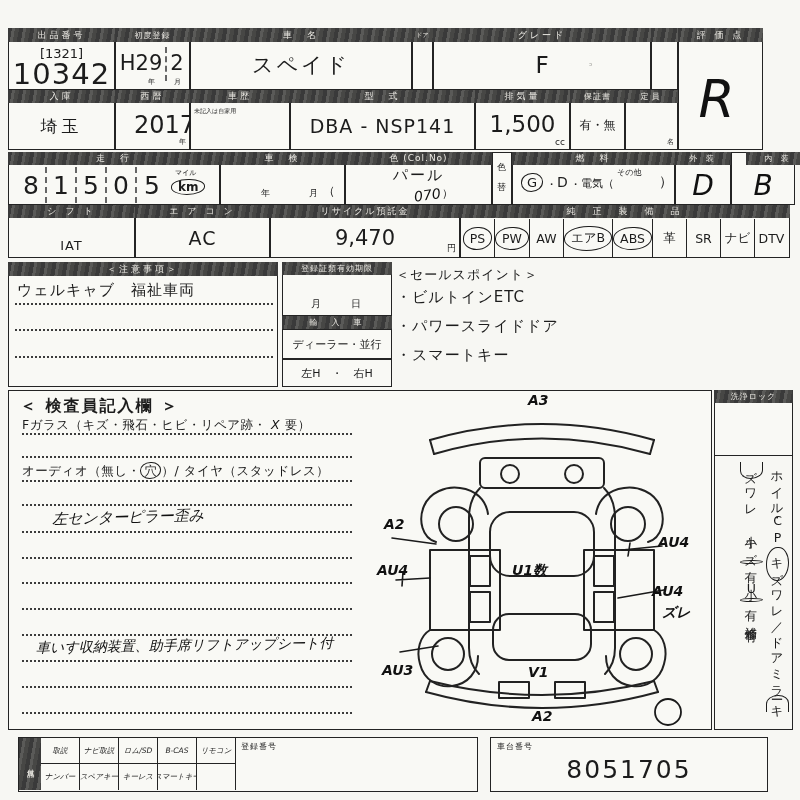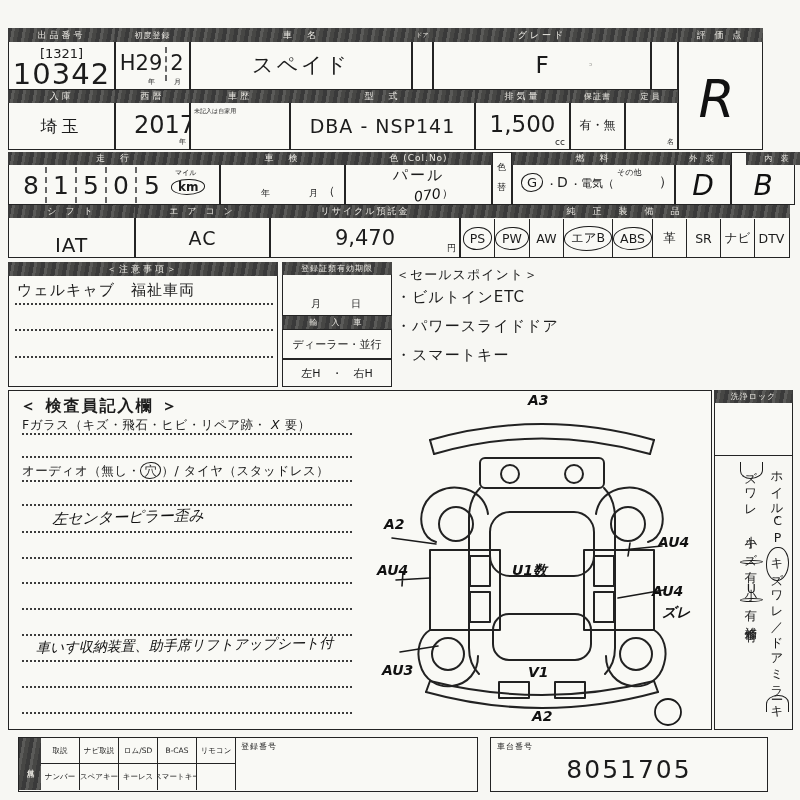--- a/index.html
+++ b/index.html
@@ -15,21 +15,21 @@
   .dots { position:absolute; border-bottom:2.2px dotted #3c3c3c; }
   .unit { position:absolute; font-size:9px; color:#222; }
   .tiny { font-size:7px; }
   .digits { display:flex; height:100%; align-items:stretch; }
   .digit { width:30px; display:flex; align-items:center; justify-content:center; font-size:25px; border-right:2px dashed #666; }
   .digit:last-child { border-right:none; }
   .equip-row { display:flex; align-items:stretch; }
   .equip-cell { flex:1; border-left:1.6px solid #242424; display:flex; align-items:center; justify-content:center; font-size:12.5px; white-space:nowrap; }
   .equip-cell:first-child { border-left:none; }
   .equip-cell .circ { padding:3px 6px; }
-  .acc-cell { width:39px; border-right:1.6px solid #242424; display:flex; align-items:center; justify-content:center; font-size:7.5px; white-space:nowrap; overflow:hidden; }
+  .acc-cell { width:39px; border-right:1.6px solid #242424; display:flex; align-items:center; justify-content:center; font-size:7.5px; white-space:nowrap; overflow:hidden;font-style:italic; }
   .sp-item { display:block; font-size:15px; margin-bottom:10px; letter-spacing:1px; }
   .insp-line { position:absolute; font-size:12.5px; letter-spacing:.5px; white-space:nowrap; }
   .anno { position:absolute; font-size:14px; font-weight:bold; white-space:nowrap; }
   .vtext { writing-mode:vertical-rl; text-orientation:upright; font-size:12.5px; letter-spacing:2px; line-height:2.1; }
   .pencil { position:absolute; color:#9a9a96; }
   svg { position:absolute; }
 </style>
 </head>
 <body>
 
@@ -168,21 +168,21 @@
   <div class="cell" style="left:675px;top:152px;width:56px;height:53px;">
     <div class="val hw" style="left:0;top:13px;width:100%;height:38px;font-size:28px;">D</div>
   </div>
   <div class="hd" style="left:746px;top:152px;width:64px;height:13px;font-size:8px;">内 装</div>
   <div class="cell" style="left:731px;top:152px;width:64px;height:53px;">
     <div class="val hw" style="left:0;top:13px;width:100%;height:38px;font-size:28px;">B</div>
   </div>
 
   <div class="hd" style="left:8px;top:205px;width:127px;height:13px;">シ フ ト</div>
   <div class="cell" style="left:8px;top:205px;width:127px;height:53px;">
-    <div class="val" style="left:0;top:12px;width:100%;height:54px;font-size:20px;letter-spacing:1px;">IAT</div>
+    <div class="val" style="left:0;top:12px;width:100%;height:54px;font-size:13px;letter-spacing:1px;">IAT</div>
   </div>
 
   <div class="hd" style="left:135px;top:205px;width:135px;height:13px;">エ ア コ ン</div>
   <div class="cell" style="left:135px;top:205px;width:135px;height:53px;">
     <div class="val" style="left:0;top:12px;width:100%;height:40px;font-size:19px;letter-spacing:1px;">AC</div>
   </div>
 
   <div class="hd" style="left:270px;top:205px;width:190px;height:13px;letter-spacing:2px;">リサイクル預託金</div>
   <div class="cell" style="left:270px;top:205px;width:190px;height:53px;">
     <div class="val" style="left:0;top:12px;width:100%;height:40px;font-size:21px;">9,470</div>

